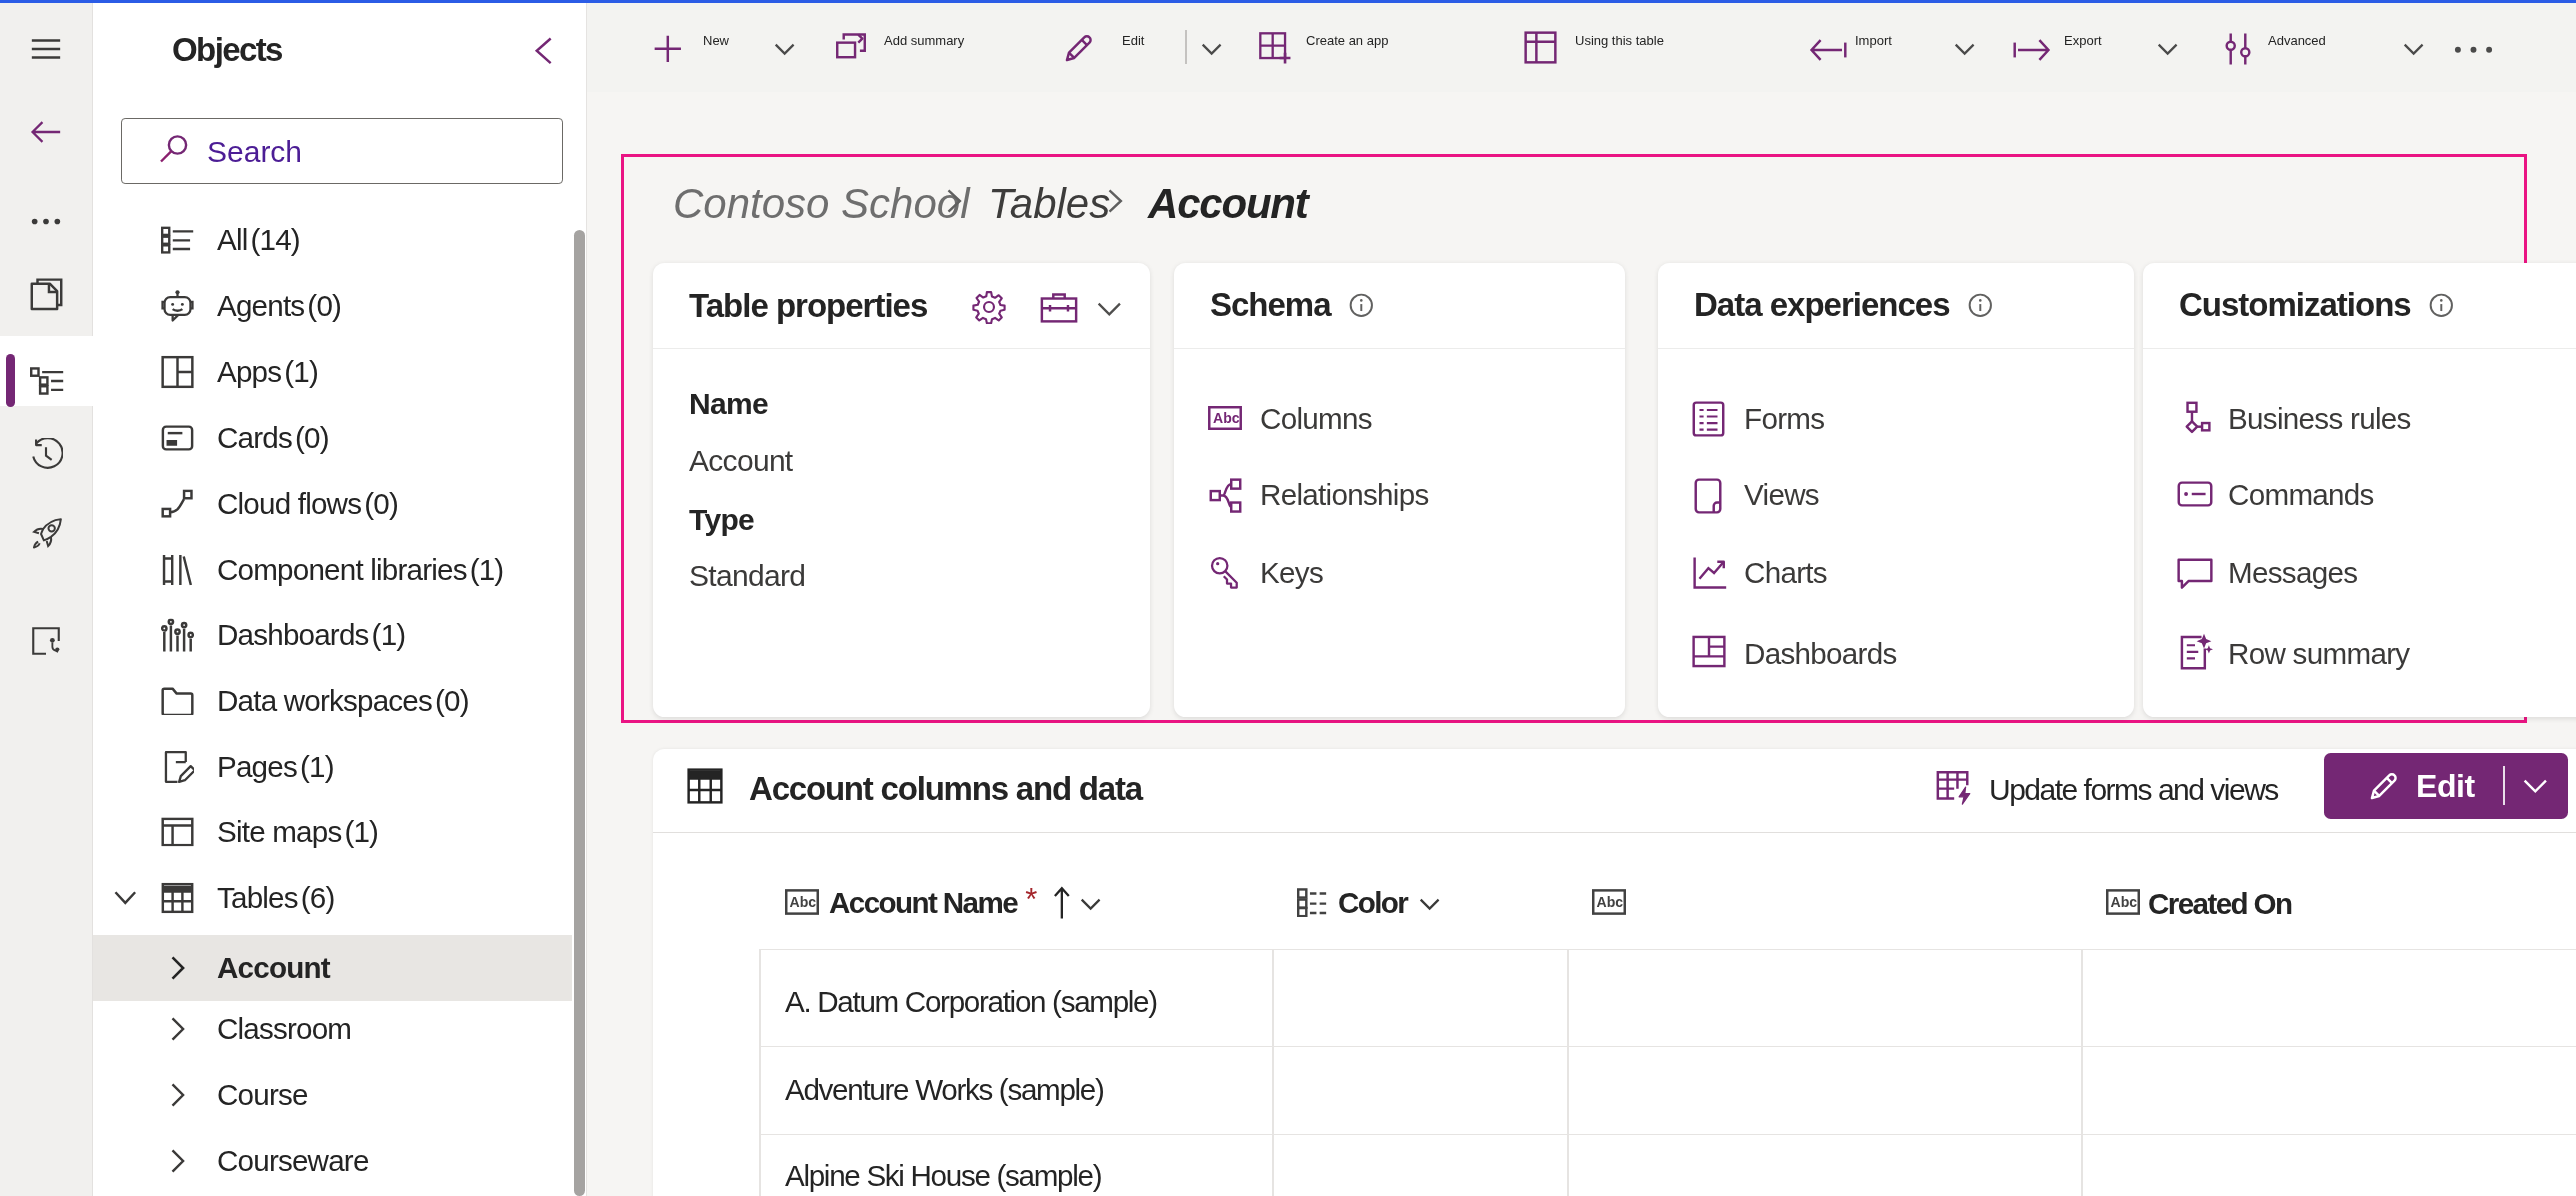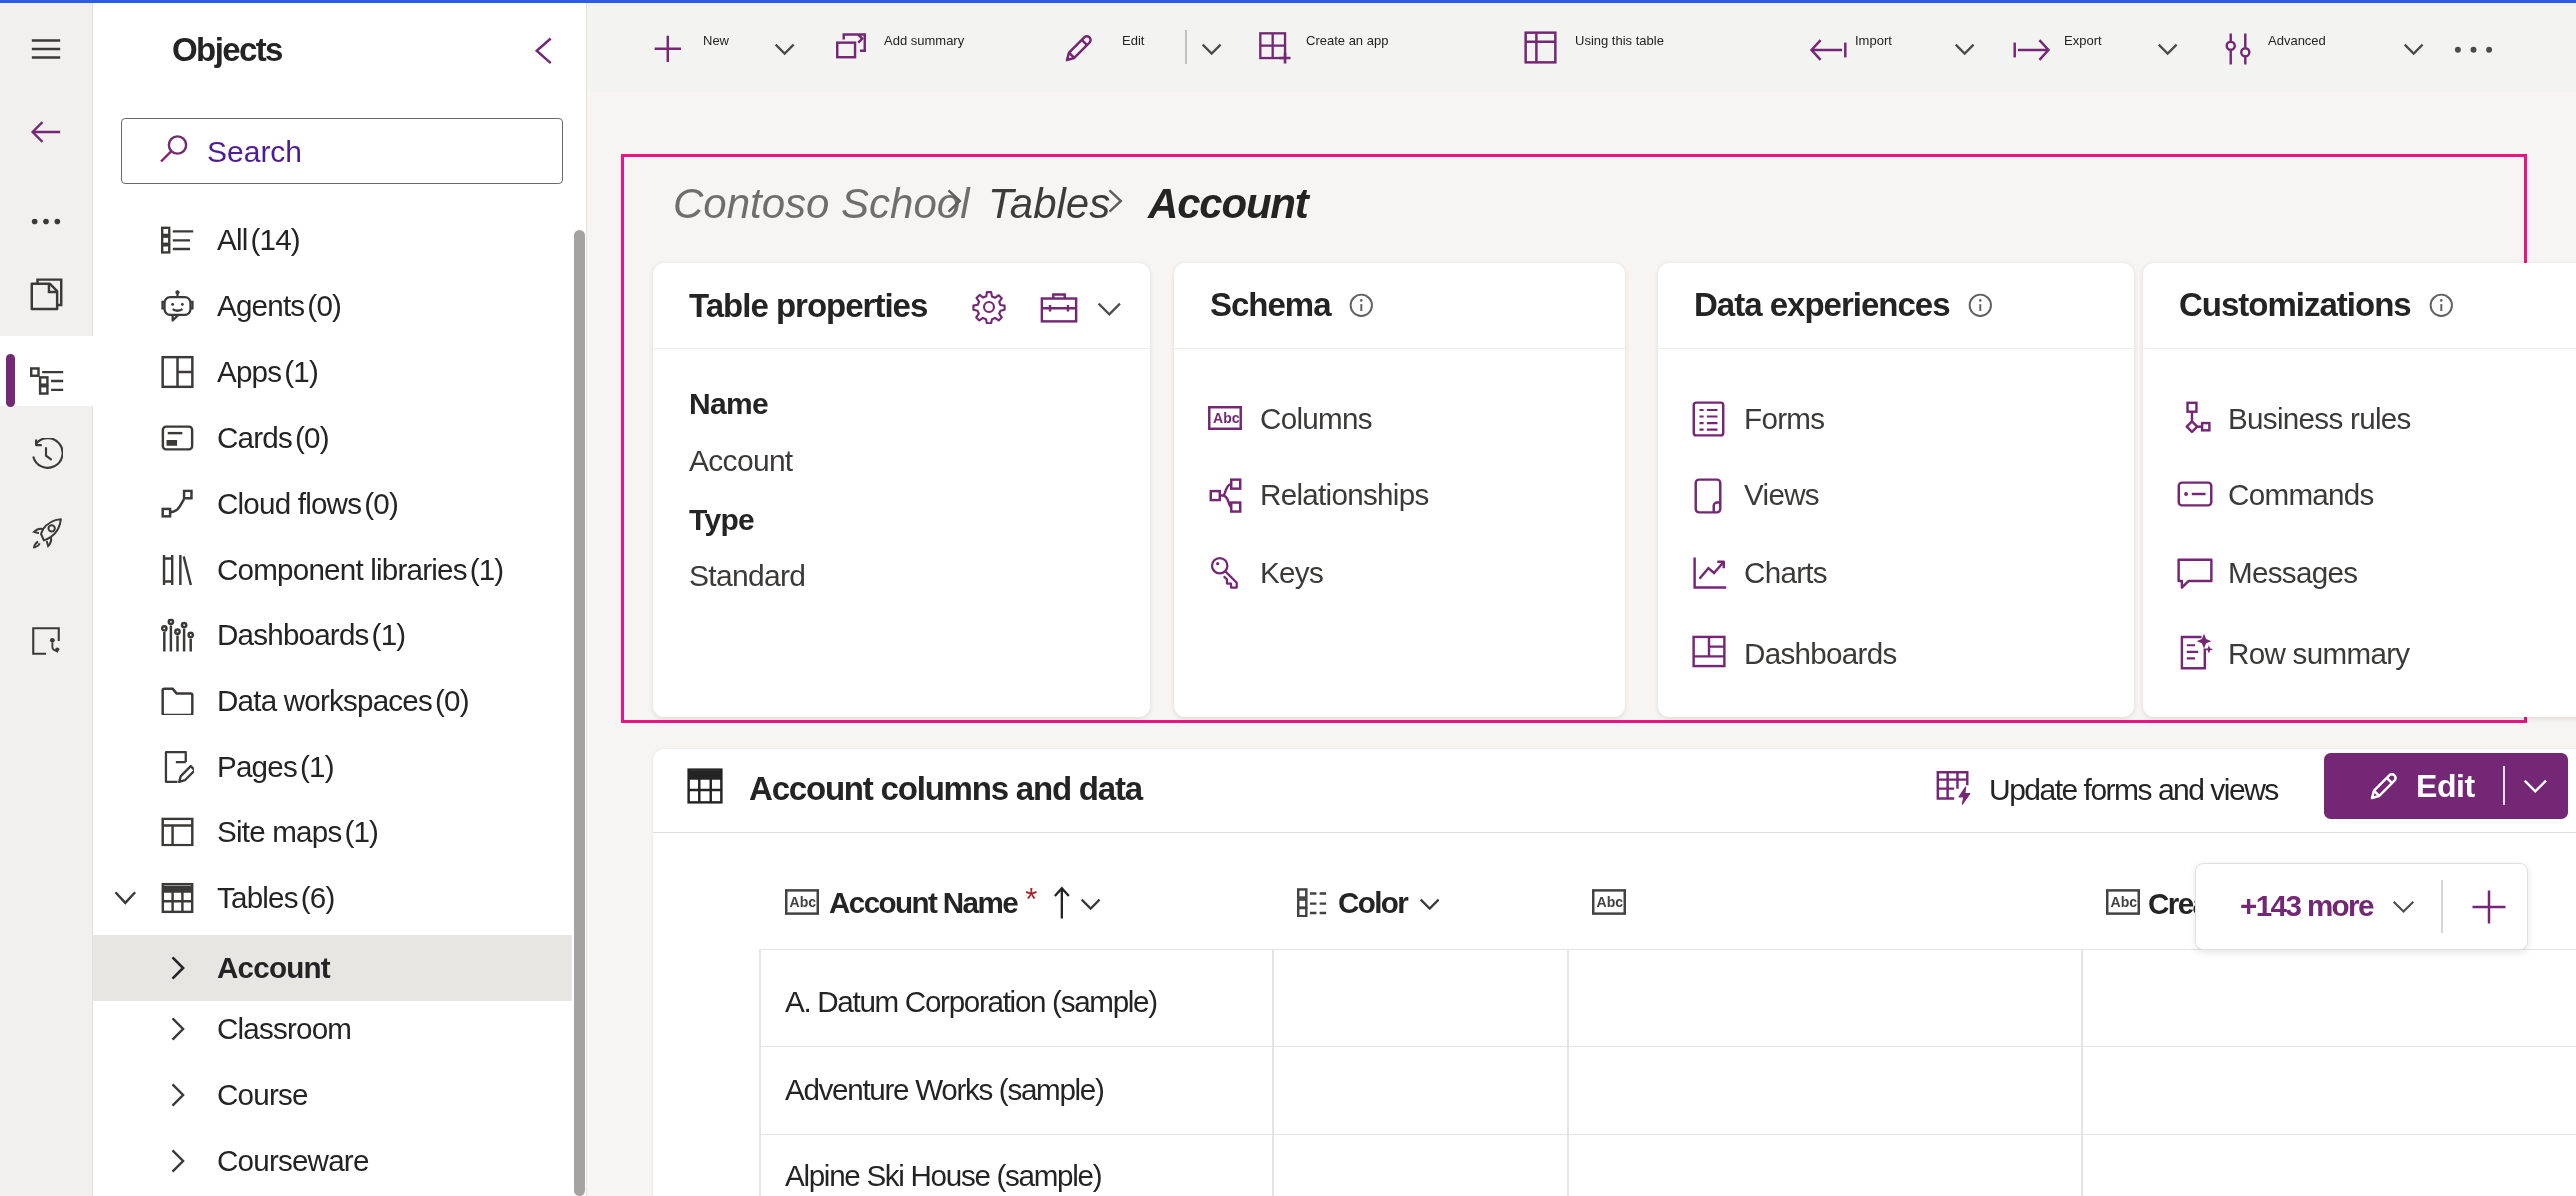--- a/index.html
+++ b/index.html
@@ -590,25 +590,15 @@
     <div class="vline" style="left:106px;top:200px;height:250px"></div>
     <div class="vline" style="left:619px;top:200px;height:250px"></div>
     <div class="vline" style="left:914px;top:200px;height:250px"></div>
     <div class="vline" style="left:1428px;top:200px;height:250px"></div>
     <div class="hline" style="left:106px;top:200px;width:1901px"></div>
     <div class="hline" style="left:106px;top:297px;width:1901px"></div>
     <div class="hline" style="left:106px;top:385px;width:1901px"></div>
     <span class="rowtxt" style="left:132px;top:236px">A. Datum Corporation (sample)</span>
     <span class="rowtxt" style="left:132px;top:324px">Adventure Works (sample)</span>
     <span class="rowtxt" style="left:132px;top:410px">Alpine Ski House (sample)</span>
-    <div class="abs" style="left:1542px;top:114px;width:333px;height:87px;background:#fff;border:1.6px solid #e1dfdd;border-radius:8.2px;box-shadow:0 2.5px 7.4px rgba(0,0,0,0.10)">
-      <span class="abs" style="left:44px;top:25.4px;font-size:29.6px;font-weight:700;color:#742774;white-space:nowrap;letter-spacing:-1.6px">+143 more</span>
-      <svg class="abs" style="left:196px;top:36px" width="23" height="14" viewBox="0 0 28 17">
-          <path d="M2 2l12 12L26 2" stroke="#4f4e4d" stroke-width="2.6" fill="none"></path>
-        </svg>
-      <div class="abs" style="left:245px;top:16.4px;width:1.6px;height:53px;background:#d8d6d4"></div>
-      <svg class="abs" style="left:274px;top:24.6px" width="38" height="38" viewBox="0 0 46 46">
-          <path d="M23 3v40M3 23h40" stroke="#742774" stroke-width="3" fill="none"></path>
-        </svg>
-    </div>
   </div>
 </div>
 
 
 </body></html>

